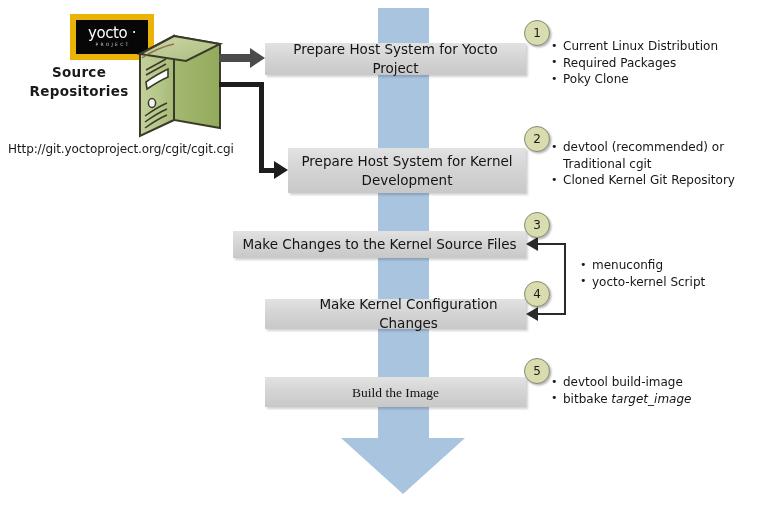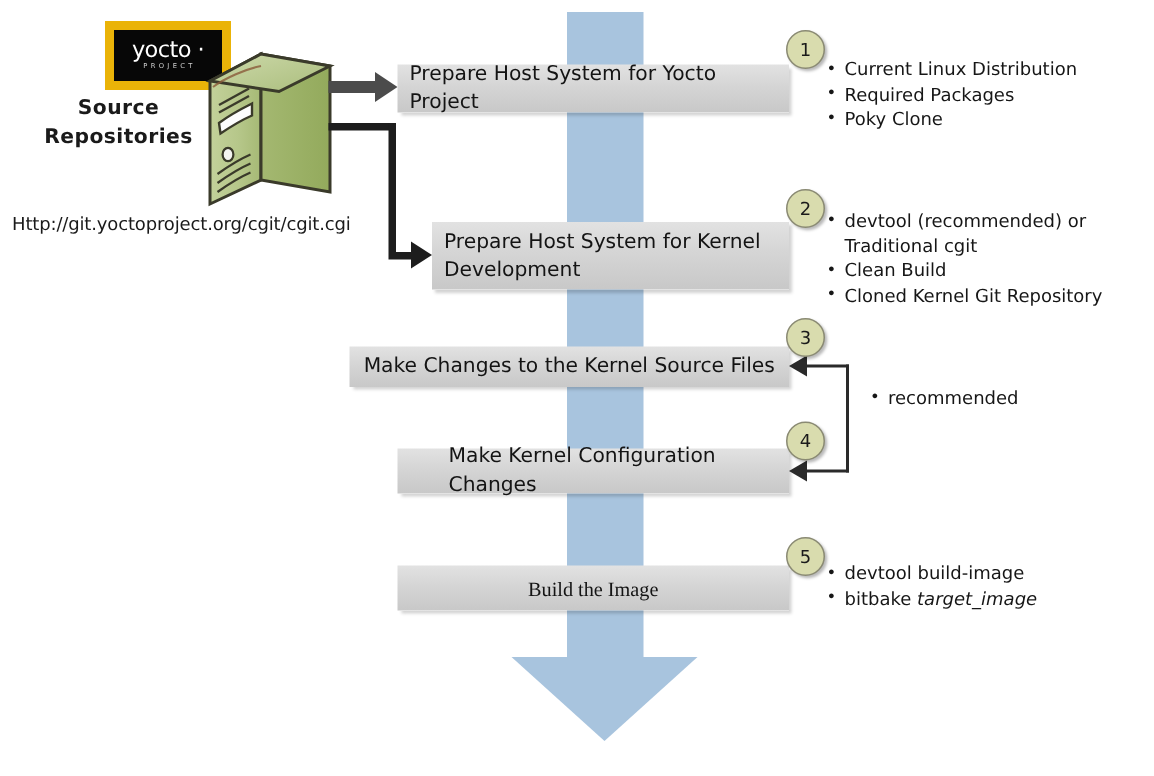--- a/index.html
+++ b/index.html
@@ -101,20 +101,21 @@
   .server svg { display: block; }
 
   
   .pbox {
     position: absolute;
     background: linear-gradient(to bottom, #e2e2e2 0%, #d5d5d5 45%, #c8c8c8 100%);
     box-shadow: 2px 2px 2px rgba(0,0,0,0.18);
     display: flex;
     align-items: center;
     justify-content: center;
+    text-align: center;
     font-size: 13.5px;
     color: #141414;
     line-height: 19px;
     box-sizing: border-box;
     padding: 0 8px;
   }
 
   #box1 { left: 265px; top: 43px;  width: 261px; height: 32px; }
   #box2 { left: 288px; top: 148px; width: 238px; height: 45px; }
   #box3 { left: 233px; top: 231px; width: 293px; height: 27px; }
@@ -287,26 +288,26 @@
   <div class="step-circle" id="circle5">5</div>
 
   <ul class="bullets" id="bullets1">
     <li>Current Linux Distribution</li>
     <li>Required Packages</li>
     <li>Poky Clone</li>
   </ul>
 
   <ul class="bullets" id="bullets2">
     <li>devtool (recommended) or Traditional cgit</li>
-    <li>Clean Build</li>
     <li>Cloned Kernel Git Repository</li>
   </ul>
 
   <ul class="bullets" id="bullets34">
-    <li>recommended</li>
+    <li>menuconfig</li>
+    <li>yocto-kernel Script</li>
   </ul>
 
   <ul class="bullets" id="bullets5">
     <li>devtool build-image</li>
     <li><span>bitbake </span><i>target_image</i></li>
   </ul>
 
 </div>
 
 </body></html>

